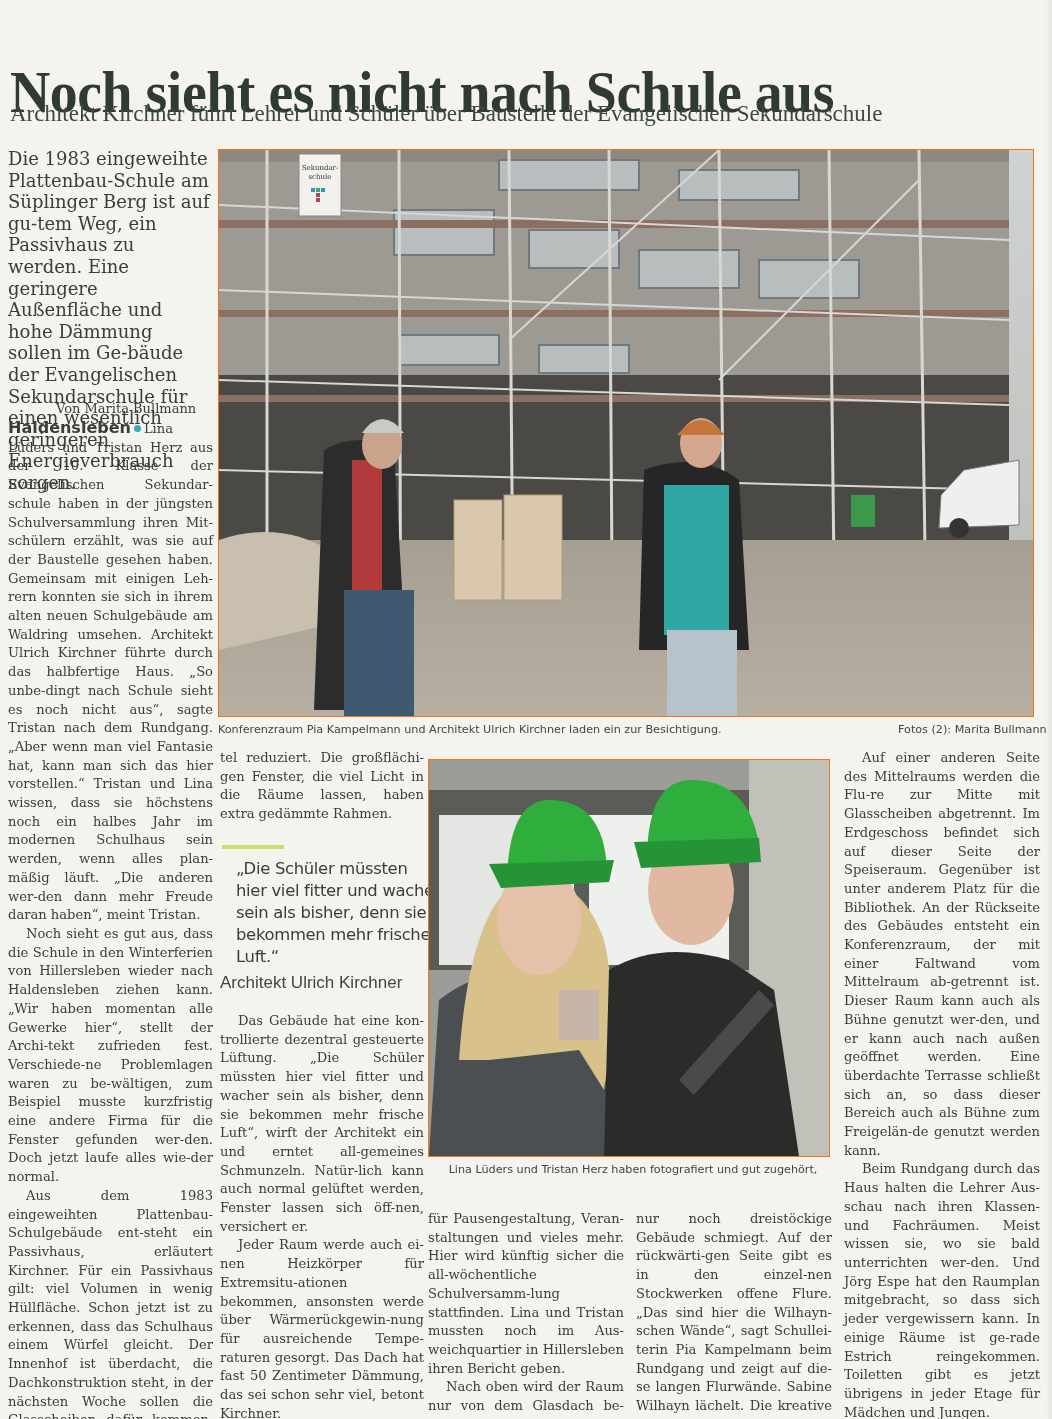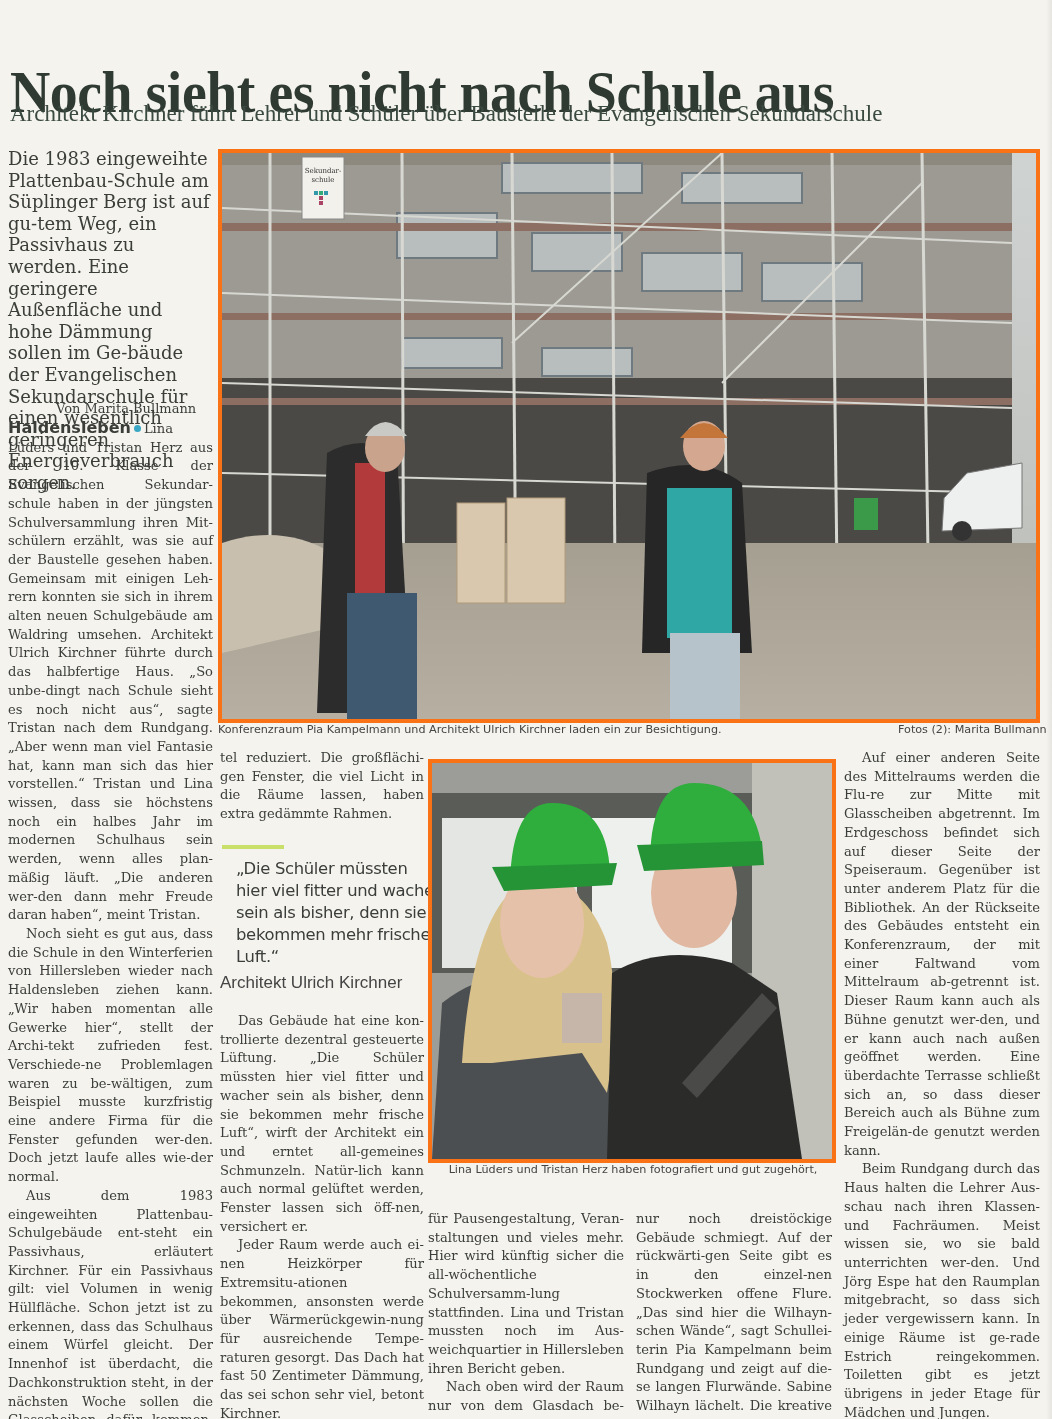--- a/index.html
+++ b/index.html
@@ -23,21 +23,21 @@
   .col { position:absolute; font-size:13.1px; line-height:18.7px; text-align:justify; hyphens:manual; }
   .col p { margin:0; }
   .col p.indent { text-indent:18px; }
   .lead {
     position:absolute; left:8px; top:148px; width:202px;
     font-size:18px; line-height:21.6px; color:#3a3d38;
   }
   .byline { position:absolute; left:8px; top:400px; width:205px; font-size:13px; line-height:18px;margin-left:48px; }
   .dateline { font-family:"DejaVu Sans", sans-serif; font-weight:bold; font-size:16px; color:#3a3d38; }
   .dot { display:inline-block; width:7px; height:7px; border-radius:50%; background:#3aa7c4; margin:0 3px 1px 3px; }
-  .photo { position:absolute; overflow:hidden; border:4px solid #f97316;text-align:right; }
+  .photo { position:absolute; overflow:hidden; border:1px solid #f97316;text-align:right; }
   .caption { position:absolute; font-family:"DejaVu Sans", sans-serif; font-size:11.2px; line-height:15px; color:#444; }
   .quote-bar { position:absolute; left:222px; top:845px; width:62px; height:4px; background:#c8e06a; }
   .quote {
     position:absolute; left:236px; top:858px; width:205px;
     font-family:"DejaVu Sans", sans-serif; font-size:16.4px; line-height:22px; color:#3b3d3a;
     letter-spacing:-0.3px;
   }
   .quote-attr { position:absolute; left:220px; top:973px; font-family:"Liberation Sans", sans-serif; font-size:17px; color:#444; }
   .edge { position:absolute; right:0; top:0; width:6px; height:1419px; background:linear-gradient(90deg,#f4f3ee,#e6e5df); }
 </style>

